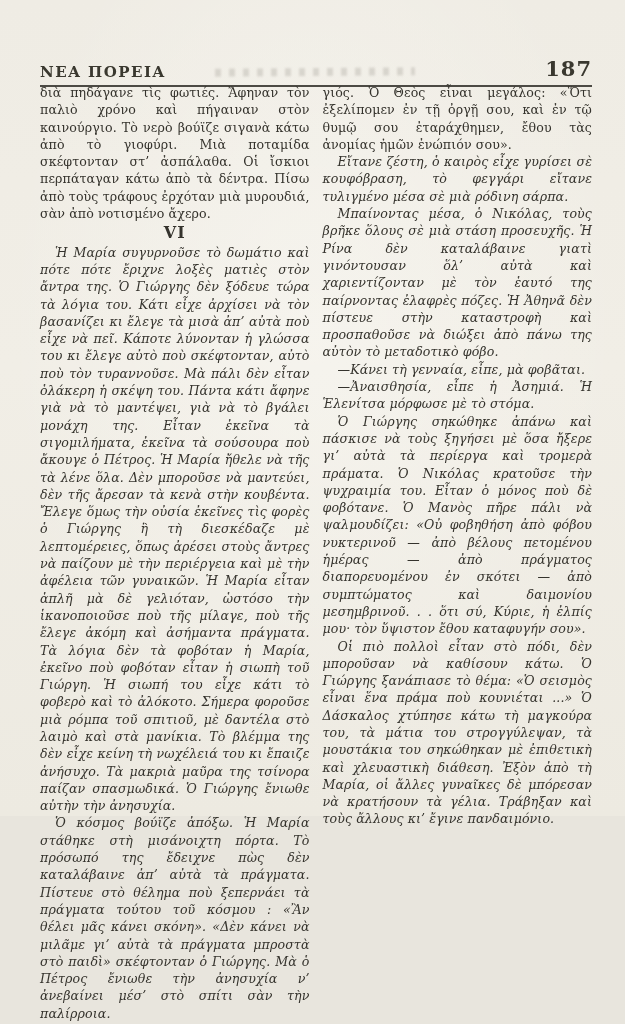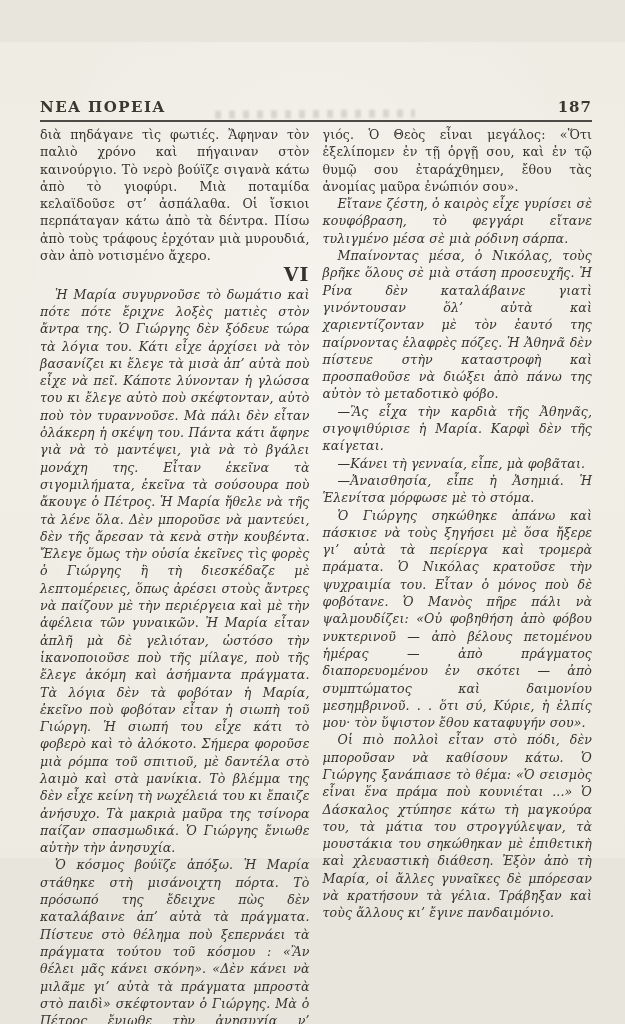--- a/index.html
+++ b/index.html
@@ -10,39 +10,38 @@
     overflow:hidden;
   }
   .page{
     position:relative;
     width:625px;height:816px;
     background:
       radial-gradient(ellipse at 50% 40%, rgba(255,255,252,0.35), rgba(0,0,0,0) 70%),
       linear-gradient(180deg,#efece4 0%,#f1eee6 45%,#edeae1 100%);
     color:#33312c;
     box-sizing:border-box;
-    margin-top:42px;
   }
   .header{
     position:absolute;
     left:40px;right:33px;top:56px;
     display:flex;
     justify-content:space-between;
     align-items:flex-end;
     padding-bottom:4px;
     border-bottom:2px solid #4c4a44;
   }
   .journal-title{
     font-size:15px;
     font-weight:bold;
     letter-spacing:1.5px;
     color:#3a382f;
   }
   .page-number{
-    font-size:15px;
+    font-size:21px;
     font-weight:bold;
     letter-spacing:1px;
     color:#3a382f;
   }
   .smudge{
     position:absolute;
     left:215px;top:68px;
     width:200px;height:8px;
     background:repeating-linear-gradient(90deg,
       rgba(110,105,95,0.35) 0 6px, rgba(0,0,0,0) 6px 14px);
@@ -61,56 +60,55 @@
     font-size:12.6px;
     line-height:17.3px;
     text-align:justify;
     letter-spacing:.1px;
     color:#35332d;
     text-rendering:optimizeLegibility;
   }
   .col p{margin:0;}
   .col p.indent{text-indent:15px;font-style:italic;}
   .heading-vi{
-    text-align:right;
+    text-align:center;
     font-weight:bold;
-    font-size:19px;
+    font-size:16px;
     letter-spacing:1px;
     margin:2px 0 2px 0 !important;
     text-indent:0 !important;
   }
 </style>
 </head>
 <body>
 
 <div class="page">
 
   <div class="smudge"></div>
 
   <div class="header">
     <span class="journal-title">ΝΕΑ ΠΟΡΕΙΑ</span>
     <span class="page-number">187</span>
   </div>
 
   <div class="columns">
 
     <div class="col">
-      <p>διὰ πηδάγανε τὶς φωτιές. Ἄφηναν τὸν παλιὸ χρόνο καὶ πήγαιναν στὸν καινούργιο. Τὸ νερὸ βούϊζε σιγανὰ κάτω ἀπὸ τὸ γιοφύρι. Μιὰ ποταμίδα κελαϊδοῦσε στ’ ἀσπάλαθα. Οἱ ἴσκιοι περπάταγαν κάτω ἀπὸ τὰ δέντρα. Πίσω ἀπὸ τοὺς τράφους ἐρχόταν μιὰ  μυρουδιά, σὰν ἀπὸ νοτισμένο ἄχερο.</p>
+      <p>διὰ πηδάγανε τὶς φωτιές. Ἄφηναν τὸν παλιὸ χρόνο καὶ πήγαιναν στὸν καινούργιο. Τὸ νερὸ βούϊζε σιγανὰ κάτω ἀπὸ τὸ γιοφύρι. Μιὰ ποταμίδα σκέφτονταν στ’ ἀσπάλαθα. Οἱ ἴσκιοι περπάταγαν κάτω ἀπὸ τὰ δέντρα. Πίσω ἀπὸ τοὺς τράφους ἐρχόταν μιὰ  μυρουδιά, σὰν ἀπὸ νοτισμένο ἄχερο.</p>
       <p class="heading-vi">VI</p>
       <p class="indent">Ἡ Μαρία συγυρνοῦσε τὸ δωμάτιο καὶ πότε πότε ἔριχνε λοξὲς ματιὲς στὸν ἄντρα της. Ὁ Γιώργης δὲν ξόδευε τώρα τὰ λόγια του. Κάτι εἶχε ἀρχίσει νὰ τὸν βασανίζει κι ἔλεγε τὰ μισὰ ἀπ’ αὐτὰ ποὺ εἶχε νὰ πεῖ. Κάποτε λύνονταν ἡ γλώσσα του κι ἔλεγε αὐτὸ ποὺ σκέφτονταν, αὐτὸ ποὺ τὸν τυραννοῦσε. Μὰ πάλι δὲν εἶταν ὁλάκερη ἡ σκέψη του. Πάντα κάτι ἄφηνε γιὰ νὰ τὸ μαντέψει, γιὰ νὰ τὸ βγάλει μονάχη της. Εἶταν ἐκεῖνα τὰ σιγομιλήματα, ἐκεῖνα τὰ σούσουρα ποὺ ἄκουγε ὁ Πέτρος. Ἡ Μαρία ἤθελε νὰ τῆς τὰ λένε ὅλα. Δὲν μποροῦσε νὰ μαντεύει, δὲν τῆς ἄρεσαν τὰ κενὰ στὴν κουβέντα. Ἔλεγε ὅμως  τὴν οὐσία ἐκεῖνες τὶς φορὲς ὁ Γιώργης ἢ τὴ  διεσκέδαζε μὲ λεπτομέρειες, ὅπως ἀρέσει στοὺς ἄντρες νὰ παίζουν μὲ τὴν περιέργεια καὶ μὲ τὴν ἀφέλεια τῶν γυναικῶν. Ἡ Μαρία εἶταν ἁπλῆ μὰ δὲ γελιόταν, ὡστόσο τὴν ἱκανοποιοῦσε ποὺ τῆς μίλαγε, ποὺ τῆς ἔλεγε ἀκόμη καὶ ἀσήμαντα πράγματα. Τὰ λόγια δὲν τὰ φοβόταν ἡ Μαρία, ἐκεῖνο ποὺ φοβόταν εἶταν ἡ σιωπὴ τοῦ Γιώργη. Ἡ σιωπή του εἶχε κάτι τὸ φοβερὸ καὶ τὸ ἀλόκοτο. Σήμερα φοροῦσε μιὰ ρόμπα τοῦ σπιτιοῦ, μὲ δαντέλα στὸ λαιμὸ καὶ στὰ μανίκια. Τὸ βλέμμα  της δὲν εἶχε κείνη τὴ νωχέλειά του κι ἔπαιζε ἀνήσυχο. Τὰ μακριὰ μαῦρα της τσίνορα παίζαν σπασμωδικά.  Ὁ Γιώργης ἔνιωθε αὐτὴν τὴν ἀνησυχία.</p>
       <p class="indent">Ὁ κόσμος βούϊζε ἀπόξω. Ἡ Μαρία στάθηκε στὴ μισάνοιχτη πόρτα. Τὸ πρόσωπό της ἔδειχνε πὼς δὲν καταλάβαινε ἀπ’ αὐτὰ τὰ  πράγματα.  Πίστευε στὸ θέλημα ποὺ ξεπερνάει τὰ πράγματα τούτου τοῦ κόσμου : «Ἂν θέλει μᾶς κάνει σκόνη».  «Δὲν κάνει νὰ μιλᾶμε γι’ αὐτὰ τὰ πράγματα μπροστὰ στὸ παιδὶ» σκέφτονταν ὁ Γιώργης. Μὰ ὁ Πέτρος ἔνιωθε τὴν ἀνησυχία ν’ ἀνεβαίνει μέσ’ στὸ σπίτι σὰν τὴν παλίρροια.</p>
       <p class="indent">Ἡ βάβω ἡ Μαριγὼ μπῆκε μέσ’ στὴν τραπεζαρία μὲ τὶς διὸ κόρες της καὶ μὲ τὸ γιό της τὸ Μανό. Στάθηκε στὴ μέση τῆς κάμαρας καὶ χτύπησε τὰ γόνατά της μὲ τὰ χέρια της:</p>
 
     </div>
 
     <div class="col">
-      <p>γιός. Ὁ Θεὸς εἶναι μεγάλος: «Ὅτι ἐξελίπομεν ἐν τῇ ὀργῇ σου, καὶ ἐν τῷ θυμῷ σου ἐταράχθημεν, ἔθου τὰς ἀνομίας μαῦρα ἐνώπιόν σου».</p>
+      <p>γιός. Ὁ Θεὸς εἶναι μεγάλος: «Ὅτι ἐξελίπομεν ἐν τῇ ὀργῇ σου, καὶ ἐν τῷ θυμῷ σου ἐταράχθημεν, ἔθου τὰς ἀνομίας ἡμῶν ἐνώπιόν σου».</p>
       <p class="indent">Εἴτανε ζέστη, ὁ καιρὸς εἶχε γυρίσει σὲ κουφόβραση, τὸ φεγγάρι εἴτανε τυλιγμένο μέσα σὲ μιὰ ρόδινη σάρπα.</p>
       <p class="indent">Μπαίνοντας μέσα, ὁ  Νικόλας, τοὺς βρῆκε ὅλους σὲ μιὰ στάση προσευχῆς. Ἡ Ρίνα δὲν καταλάβαινε γιατὶ γινόντουσαν ὅλ’ αὐτὰ καὶ χαριεντίζονταν μὲ τὸν ἑαυτό της παίρνοντας ἐλαφρὲς πόζες. Ἡ Ἀθηνᾶ δὲν πίστευε στὴν καταστροφὴ καὶ προσπαθοῦσε νὰ διώξει ἀπὸ πάνω της αὐτὸν τὸ μεταδοτικὸ φόβο.</p>
-      <p class="indent">—Ἂς εἶχα τὴν καρδιὰ τῆς Ἀθηνᾶς, σιγοψιθύρισε ἡ Μαρία.  Καρφὶ δὲν τῆς καίγεται.</p>
       <p class="indent">—Κάνει τὴ γενναία, εἶπε, μὰ φοβᾶται.</p>
       <p class="indent">—Ἀναισθησία, εἶπε ἡ Ἀσημιά. Ἡ Ἑλενίτσα μόρφωσε μὲ τὸ στόμα.</p>
       <p class="indent">Ὁ Γιώργης  σηκώθηκε  ἀπάνω καὶ πάσκισε νὰ τοὺς ξηγήσει μὲ ὅσα ἤξερε γι’ αὐτὰ τὰ περίεργα καὶ τρομερὰ πράματα. Ὁ Νικόλας κρατοῦσε τὴν ψυχραιμία του. Εἶταν ὁ μόνος ποὺ δὲ φοβότανε. Ὁ Μανὸς πῆρε  πάλι νὰ ψαλμουδίζει: «Οὐ φοβηθήση ἀπὸ φόβου νυκτερινοῦ — ἀπὸ βέλους πετομένου ἡμέρας — ἀπὸ πράγματος διαπορευομένου ἐν σκότει — ἀπὸ συμπτώματος καὶ δαιμονίου μεσημβρινοῦ. . . ὅτι σύ, Κύριε, ἡ ἐλπίς μου· τὸν ὕψιστον ἔθου καταφυγήν σου».</p>
       <p class="indent">Οἱ πιὸ πολλοὶ εἶταν στὸ πόδι, δὲν μποροῦσαν νὰ καθίσουν κάτω. Ὁ Γιώργης ξανάπιασε τὸ θέμα: «Ὁ σεισμὸς εἶναι ἕνα πράμα ποὺ κουνιέται ...» Ὁ Δάσκαλος χτύπησε κάτω τὴ μαγκούρα του, τὰ μάτια του στρογγύλεψαν, τὰ μουστάκια του σηκώθηκαν μὲ ἐπιθετικὴ καὶ χλευαστικὴ διάθεση. Ἐξὸν ἀπὸ τὴ Μαρία, οἱ ἄλλες γυναῖκες δὲ μπόρεσαν νὰ κρατήσουν τὰ γέλια. Τράβηξαν καὶ τοὺς ἄλλους κι’ ἔγινε πανδαιμόνιο.</p>
 
     </div>
 
   </div>
 </div>
 

